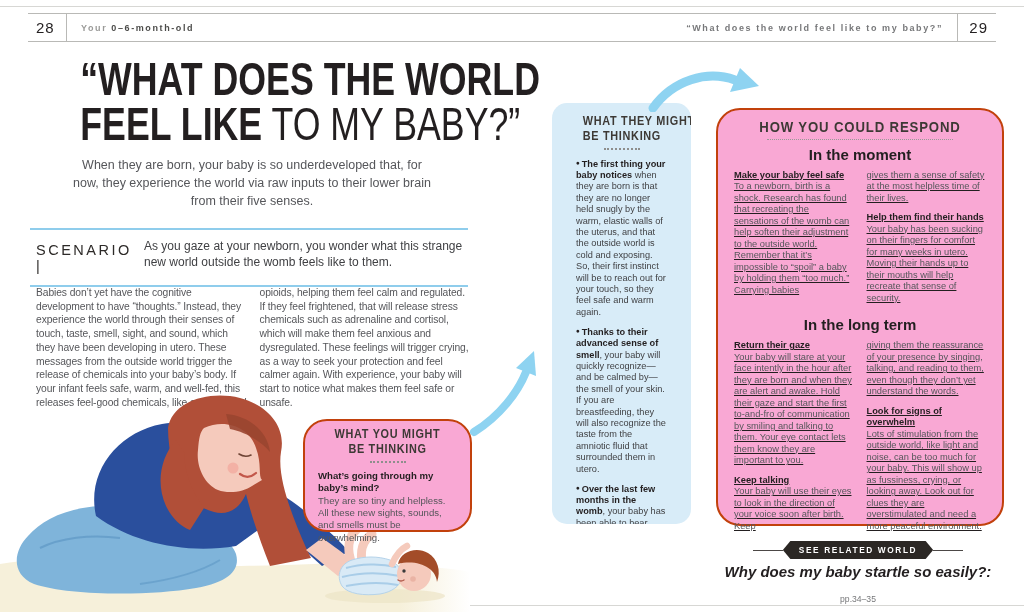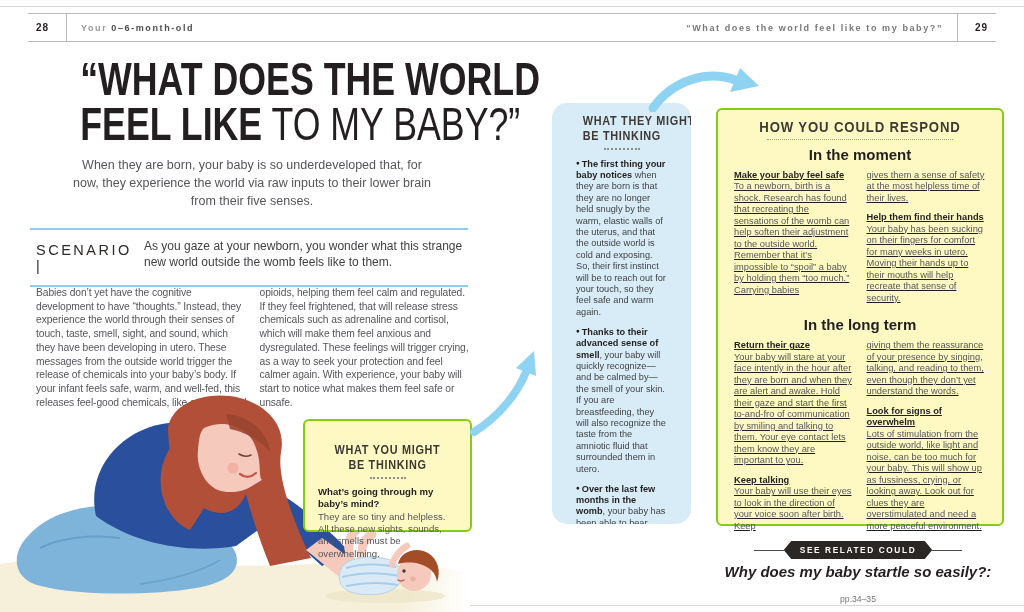--- a/index.html
+++ b/index.html
@@ -8,21 +8,21 @@
     position:relative; width:1024px; height:612px; background:#fff;
     font-family:"Liberation Sans", sans-serif; overflow:hidden; color:#231f20;
   }
   .page-frame { position:absolute; left:0; right:0; top:6px; bottom:6px;
     border-top:1px solid #d7d7d4; border-bottom:1px solid #d7d7d4; pointer-events:none; }
 
   
   .runhead { position:absolute; left:28px; right:28px; top:13px; height:29px;
     border-top:1px solid #b9b9b6; border-bottom:1px solid #b9b9b6;
     display:flex; align-items:center; font-size:9px; letter-spacing:1.6px; }
-  .runhead .pnum { font-weight:bold; font-size:10px; letter-spacing:1px; color:#231f20; }
+  .runhead .pnum { font-weight:normal; font-size:15px; letter-spacing:1px; color:#231f20; }
   .runhead .vdiv { width:1px; height:100%; background:#b9b9b6; }
   .pnum-left { width:38px; padding-left:8px; }
   .pnum-right { width:38px; text-align:right; padding-right:8px; }
   .sec { margin-left:14px; font-weight:bold; color:#9a9a98; }
   .sec b { color:#4c4c4a; }
   .rh-title { margin-left:auto; margin-right:14px; font-weight:bold; color:#77787a; }
 
   
   .title-block { position:absolute; left:26px; top:56px; width:452px; text-align:center; }
   .tline { display:block; white-space:nowrap; transform:scaleX(0.76); transform-origin:50% 50%;
@@ -36,26 +36,26 @@
     border-top:2px solid #8fcdec; border-bottom:2px solid #8fcdec;
     padding:9px 0 11px 6px; display:flex; align-items:flex-start; }
   .scen-label { font-size:14.5px; letter-spacing:2.5px; color:#2d2a28; width:108px; flex:none; padding-top:3px; }
   .scen-text { font-size:12px; line-height:15.5px; color:#404144; width:320px; }
 
   
   .bodycols { position:absolute; left:36px; top:286px; width:434px; display:flex; gap:13px; }
   .bodycols .col { flex:1; font-size:10.3px; line-height:13.7px; color:#55565a; letter-spacing:-0.1px; }
 
   
-  .roundbox { background:#fef9c3; border:2px solid #84cc16; border-radius:6px; position:absolute; }
+  .roundbox { background:#f9a8d4; border:2px solid #c2410c; border-radius:24px; position:absolute; }
   .boxhead { text-align:center; font-weight:bold; color:#3d3935; font-size:12.8px; line-height:14.5px;
     letter-spacing:0.8px; transform:scaleX(0.85); transform-origin:50% 50%; white-space:nowrap; }
   .dotted { border-bottom:2px dotted #8e8e8c; width:36px; margin:5px auto 7px; }
 
-  .you-box { left:303px; top:419px; width:169px; height:113px; padding:22px 13px 6px; z-index:3; }
+  .you-box { left:303px; top:419px; width:169px; height:113px; padding:6px 13px 6px; z-index:3; }
   .you-q { font-size:9.6px; font-weight:bold; color:#231f20; line-height:12px; }
   .you-a { font-size:9.6px; color:#55565a; line-height:12.2px; margin-top:1px; }
 
   .they-panel { position:absolute; left:552px; top:103px; width:139px; height:421px;
     background:#d8ecf8; border-radius:15px; padding:11px 24px 8px; overflow:hidden; z-index:2; }
   .bullet { font-size:9.2px; line-height:11.4px; color:#404144; margin-bottom:7px; }
   .bullet::before { content:"\25CF  "; font-size:6.5px; color:#231f20; vertical-align:1.5px; }
   .bullet b { color:#231f20; }
 
   .respond-panel { left:716px; top:108px; width:288px; height:418px; padding:10px 16px; z-index:2; }
@@ -236,19 +236,19 @@
           <div class="rt">Look for signs of overwhelm</div>
           <div class="rx">Lots of stimulation from the outside world, like light and noise, can be too much for your baby. This will show up as fussiness, crying, or looking away. Look out for clues they are overstimulated and need a more peaceful environment.</div>
         </div>
       </div>
     </div>
   </div>
 
   <div class="related">
     <div class="banner-row">
       <div class="banner-line"></div>
-      <div class="banner">SEE RELATED COULD</div>
+      <div class="banner">SEE RELATED WORLD</div>
       <div class="banner-line"></div>
     </div>
     <div class="rel-topic">Why does my baby startle so easily?:</div>
     <div class="rel-pages">pp.34–35</div>
   </div>
 </div>
 
 </body></html>

